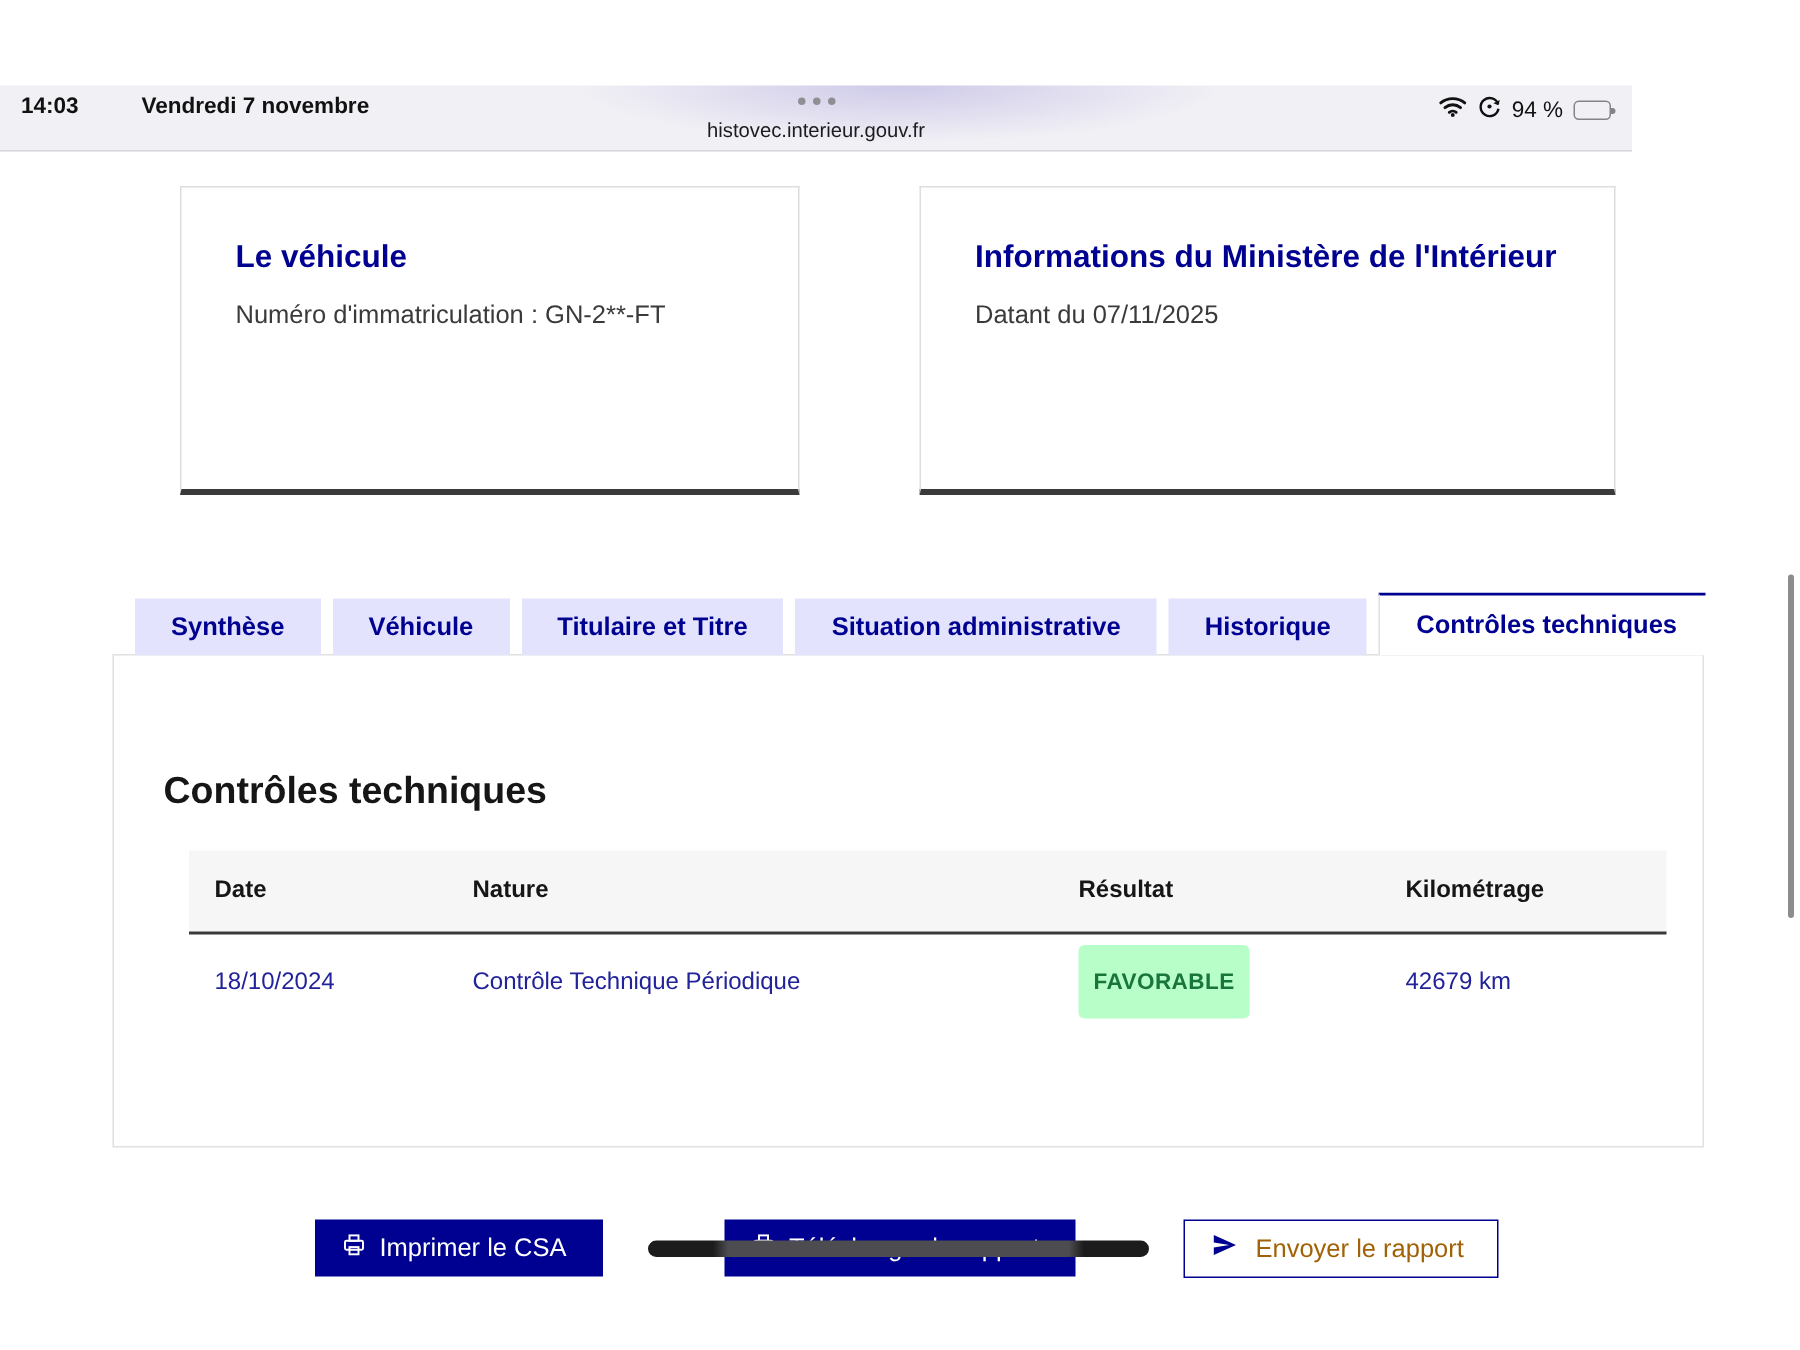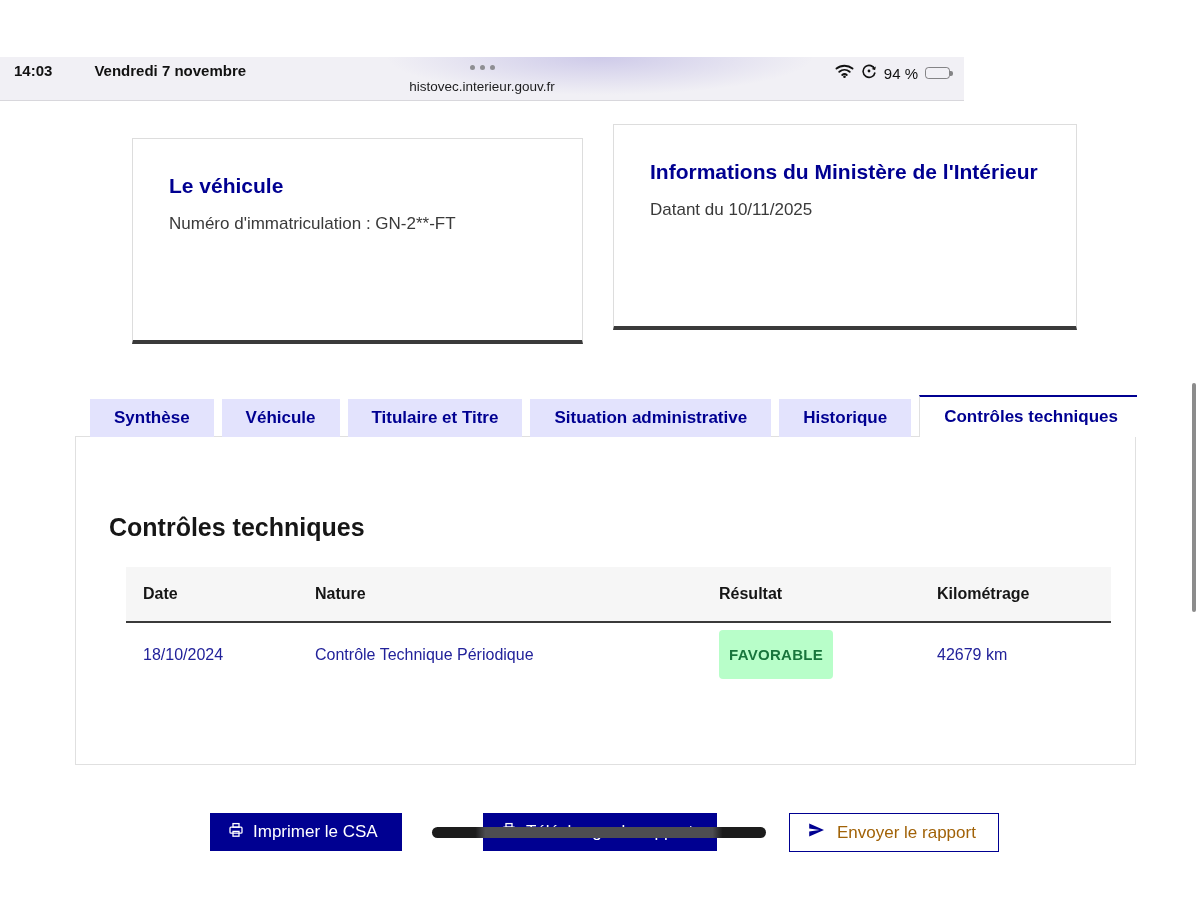--- a/index.html
+++ b/index.html
@@ -1,21 +1,21 @@
 <!DOCTYPE html>
 <html><head>
 <meta charset="utf-8">
 <style>
   * { box-sizing: border-box; margin: 0; padding: 0; }
   html,body { width:1200px; height:900px; background:#ffffff;
     font-family:"Liberation Sans","DejaVu Sans",sans-serif; }
   .stage { position:relative; width:1200px; height:900px; overflow:hidden; background:#fff; }
 
   
-  .statusbar { position:absolute; left:0; top:57px; width:964px; height:44px;
+  .statusbar { position:absolute; left:0; top:57px; width:1088px; height:44px;
     background:#f1f0f5; border-bottom:1px solid #d8d7dc; }
   .statusbar::before { content:""; position:absolute; left:330px; top:0; width:540px; height:44px;
     background:radial-gradient(ellipse 55% 120% at 50% 0%, rgba(125,115,205,0.30), rgba(125,115,205,0) 72%); }
   .sb-left { position:absolute; left:14px; top:5px; display:flex; gap:14px; align-items:baseline; }
   .sb-time { font-size:15px; font-weight:bold; color:#111; }
   .sb-date { font-size:15px; font-weight:bold; color:#111;margin-left:28px; }
   .sb-dots { position:absolute; left:0; right:0; top:8px; display:flex; justify-content:center; gap:5px; }
   .sb-dots i { width:5px; height:5px; border-radius:50%; background:#8e8e93; }
   .sb-url { position:absolute; left:0; right:0; top:22px; text-align:center;
     font-size:13.5px; color:#1c1c1e; }
@@ -23,21 +23,21 @@
   .sb-batt-pct { font-size:15px; color:#111;text-align:center; }
   .batt { position:relative; width:25px; height:12.5px; border:1px solid rgba(0,0,0,0.45);
     border-radius:3.5px; padding:1.5px; }
   .batt .lvl { width:94%; height:100%; background:#111; border-radius:1.5px; }
   .batt::after { content:""; position:absolute; right:-3.5px; top:3.5px; width:2.2px; height:4.5px;
     background:rgba(0,0,0,0.45); border-radius:0 2px 2px 0; }
 
   
   .card { position:absolute; top:124px; height:206px; background:#fff;
     border:1px solid #dddddd; border-bottom:4px solid #3a3a3a; padding:32px 36px; }
-  .card-vehicle { left:132px; width:451px;margin-top:14px; }
+  .card-vehicle { left:120px; width:413px; }
   .card-ministere { left:613px; width:464px; }
   .card h3 { color:#000091; font-size:21px; line-height:30px; font-weight:bold; }
   .card p { margin-top:13px; font-size:17px; color:#3a3a3a; }
 
   
   .tabbar { position:absolute; left:90px; top:395px; width:1047px; height:42px;
     display:flex; align-items:flex-end; gap:8px; overflow:hidden; z-index:3; }
   .tab { flex:0 0 auto; background:#e3e3fd; color:#000091; font-weight:bold; font-size:17px;
     height:38px; line-height:38px; padding:0 24px; white-space:nowrap; cursor:pointer; }
   .tab.active { background:#ffffff; height:42px; line-height:39px;
@@ -114,21 +114,21 @@
       <span class="batt"><span class="lvl"></span></span>
     </div>
   </div>
 
   <div class="card card-vehicle">
     <h3>Le véhicule</h3>
     <p>Numéro d'immatriculation : GN-2**-FT</p>
   </div>
   <div class="card card-ministere">
     <h3>Informations du Ministère de l'Intérieur</h3>
-    <p>Datant du 10/11/2025</p>
+    <p>Datant du 07/11/2025</p>
   </div>
 
   <div class="panel">
     <div class="panel-heading">Contrôles techniques</div>
     <div class="ct-table">
       <div class="t-head">
         <div>Date</div>
         <div>Nature</div>
         <div>Résultat</div>
         <div>Kilométrage</div>

